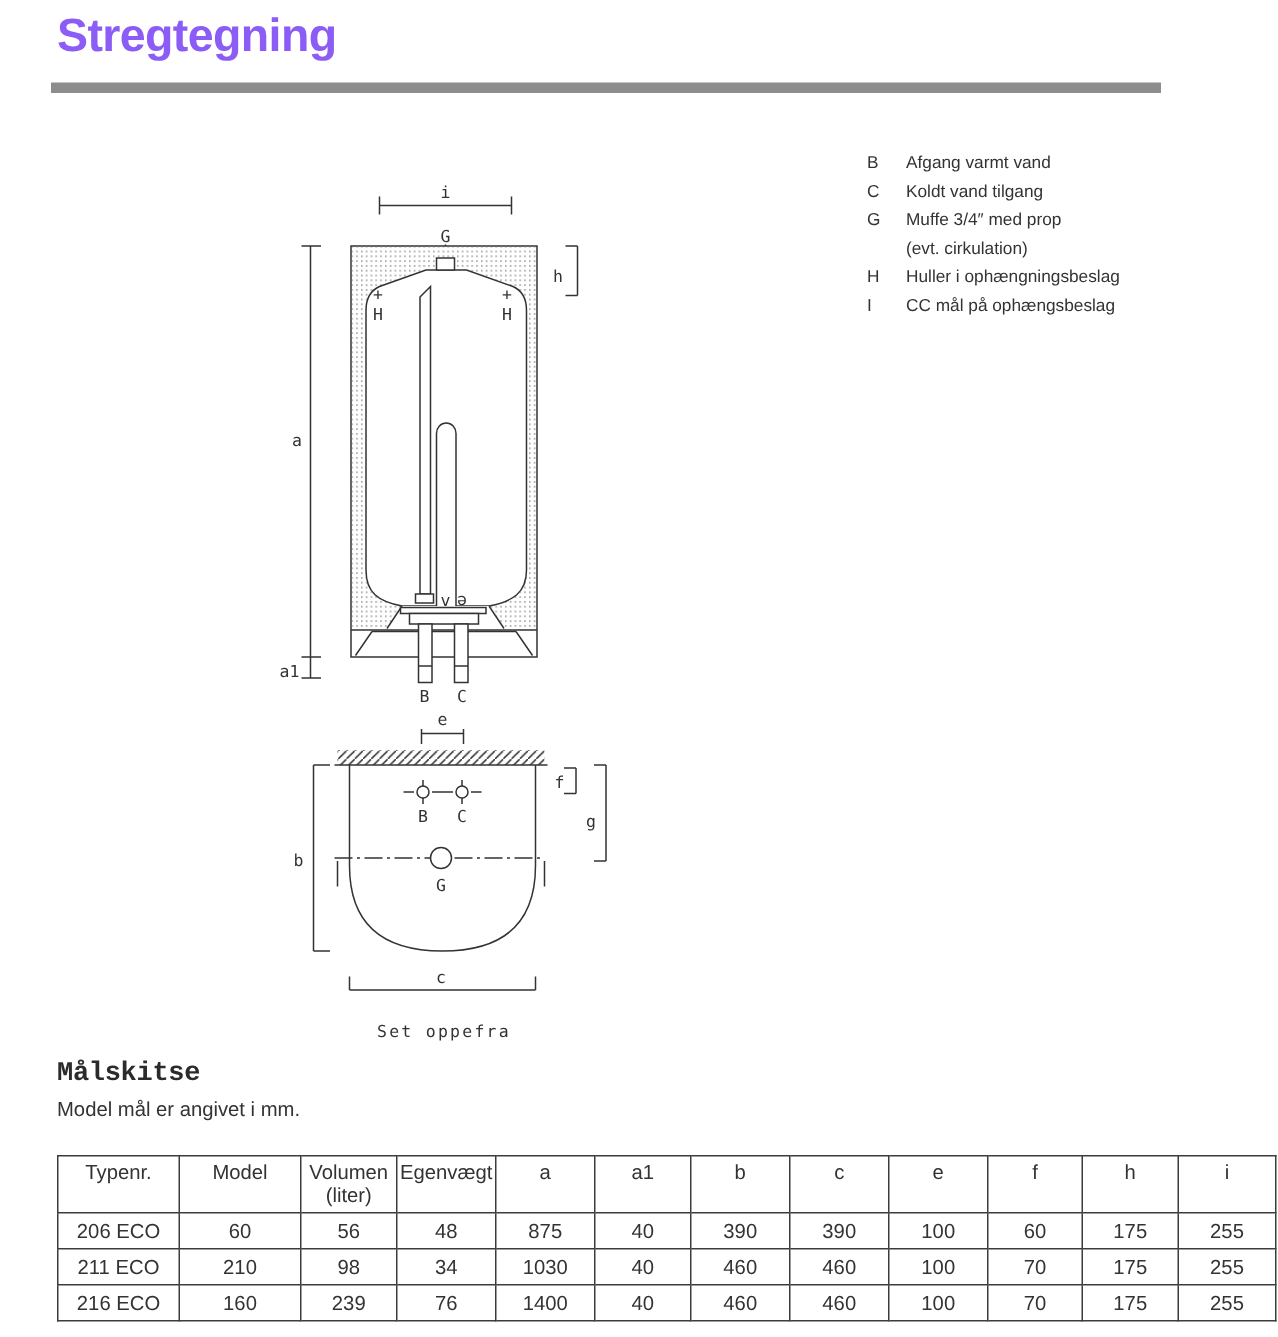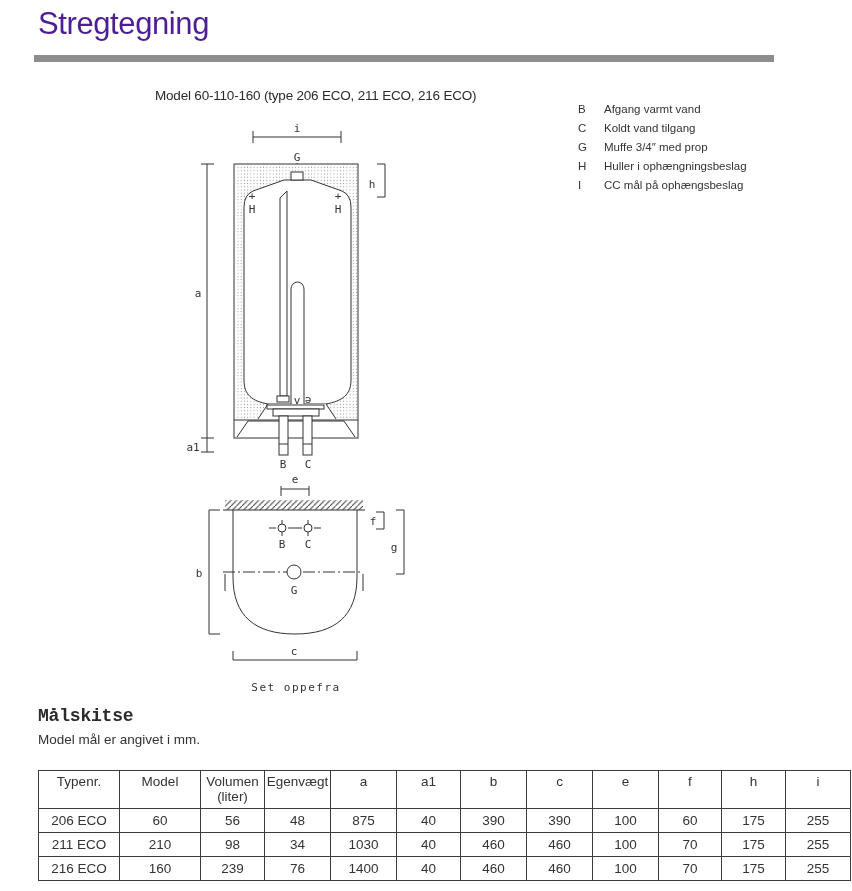--- a/index.html
+++ b/index.html
@@ -2,21 +2,21 @@
 <html><head>
 <meta charset="utf-8">
 <style>
   html,body { margin:0; padding:0; background:#fff; }
   .page {
     position:relative; width:852px; height:891px; background:#ffffff;
     font-family:"Liberation Sans", sans-serif; color:#2e2e2e; overflow:hidden;
   }
   .title {
     position:absolute; left:38px; top:6px;
-    font-size:31px; font-weight:400; letter-spacing:-0.4px; color:#4c1d95;
+    font-size:31px; font-weight:700; letter-spacing:-0.4px; color:#8b5cf6;
   }
   .title-rule {
     position:absolute; left:34px; top:55px; width:740px; height:7px;
     background:#8d8d8d;
   }
   .subtitle {
     position:absolute; left:155px; top:88px;
     font-size:13.5px; letter-spacing:-0.2px; color:#2b2b2b;
   }
   .legend {
@@ -59,34 +59,37 @@
   .dim-table th:nth-child(9){width:65px;} .dim-table th:nth-child(10){width:62px;}
   .dim-table th:nth-child(11){width:63px;} .dim-table th:nth-child(12){width:64px;}
 </style>
 </head>
 <body>
 
 <div class="page">
 
   <div class="title">Stregtegning</div>
   <div class="title-rule"></div>
-  <div class="subtitle">Model 60-110-160 (type 206 ECO, 211 ECO, 216 ECO)</div>
 
   <div class="legend">
     <div class="legend-row">
       <span class="legend-key">B</span>
       <span class="legend-text">Afgang varmt vand</span>
     </div>
     <div class="legend-row">
       <span class="legend-key">C</span>
       <span class="legend-text">Koldt vand tilgang</span>
     </div>
     <div class="legend-row">
       <span class="legend-key">G</span>
       <span class="legend-text">Muffe 3/4″ med prop</span>
+    </div>
+    <div class="legend-row">
+      <span class="legend-key"></span>
+      <span class="legend-text">(evt. cirkulation)</span>
     </div>
     <div class="legend-row">
       <span class="legend-key">H</span>
       <span class="legend-text">Huller i ophængningsbeslag</span>
     </div>
     <div class="legend-row">
       <span class="legend-key">I</span>
       <span class="legend-text">CC mål på ophængsbeslag</span>
     </div>
   </div>

